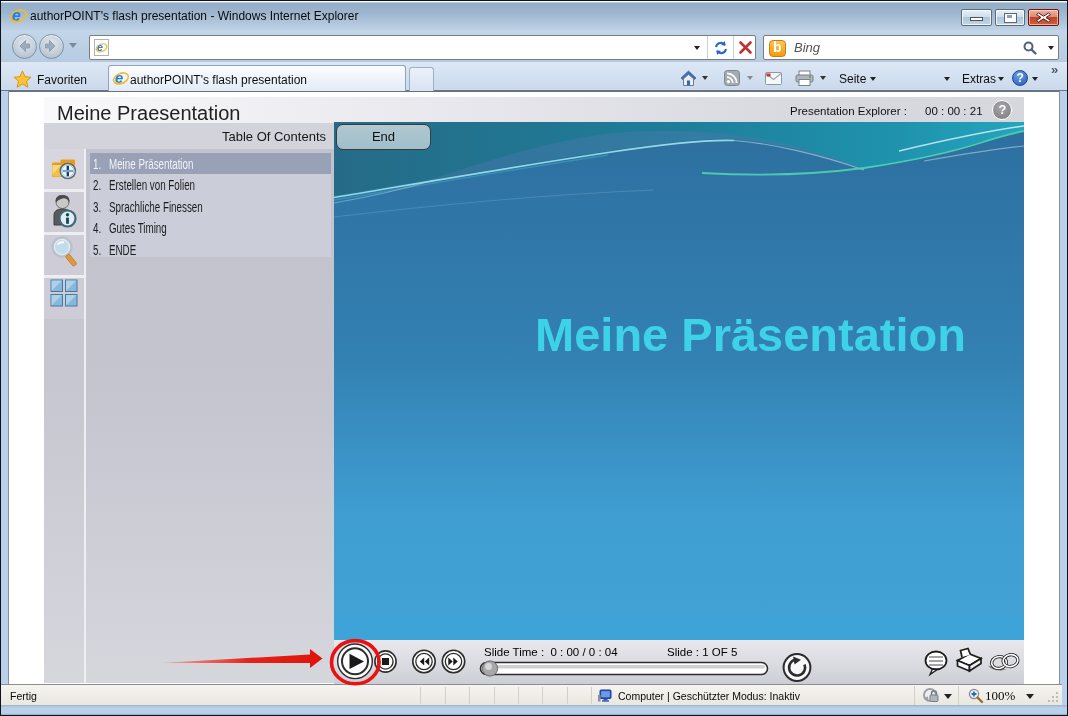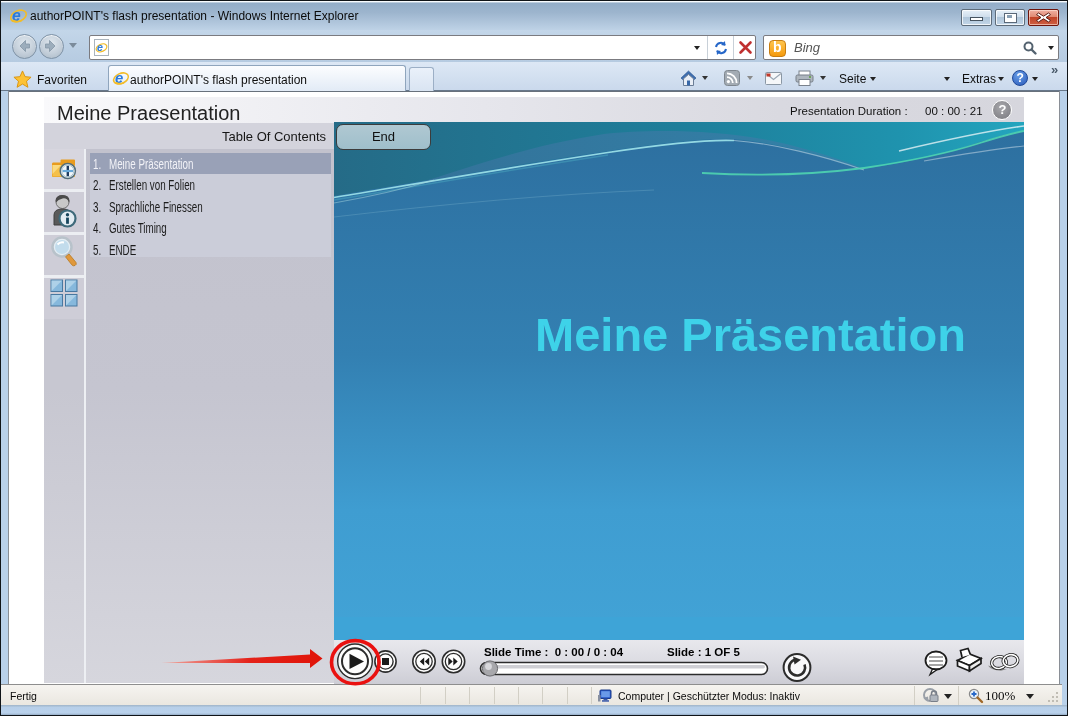--- a/index.html
+++ b/index.html
@@ -53,21 +53,21 @@
   .tnum { left:2.5px; }
   .tname { left:19px; }
   #slide { position:absolute; left:334px; top:122px; width:690px; height:518px; }
   #bigtitle { position:absolute; right:58px; top:185px; font-size:47px; font-weight:bold; color:#3ed2e9; letter-spacing:0px; }
   #subtitle { position:absolute; right:62px; top:251px; font-size:27px; font-family:"Liberation Serif",serif; color:#fff; }
   #endbtn { position:absolute; left:2px; top:1.5px; width:95px; height:26px;
     background:linear-gradient(#b0c8d2,#9fbfcb); border:1.5px solid #3c3c3c; border-radius:7px;
     font-size:13px; color:#101010; text-align:center; padding-top:4.5px; }
   
   #controls { position:absolute; left:334px; top:640px; width:690px; height:48px;
-    background:linear-gradient(#e8e8ed 0%, #d9d9e0 55%, #cacad2 100%);font-weight:bold; }
+    background:linear-gradient(#e8e8ed 0%, #d9d9e0 55%, #cacad2 100%); }
   .ctltext { position:absolute; top:6px; font-size:11.5px; color:#000; }
   
   #statusbar { position:absolute; left:1px; top:684px; width:1061px; height:21px;
     background:linear-gradient(#f6f4f0,#eae7e0); border-top:1px solid #8e8e8e; }
   .sep { position:absolute; top:2px; width:1px; height:17px; background:#d2cfc5; }
   #stat-text { position:absolute; font-size:10.5px; color:#0a0a0a; top:5px; }
   #bottomedge { position:absolute; left:1px; top:705px; width:1066px; height:10px;
     background:linear-gradient(#9fb4c8 0%, #b7cfe9 25%, #bad2ec 80%, #94abc4 100%); }
   #rightedge2 { position:absolute; left:1062px; top:684px; width:5px; height:21px; background:#b9d1ea; }
 </style>
@@ -189,21 +189,21 @@
 <div class="cmdtext" style="left:962px;">Extras</div>
 <div class="dropdn" style="left:998px; top:77px; border-top-color:#222;"></div>
 <div class="abs" style="left:1012px; top:70px; width:16px; height:16px; border-radius:50%; background:radial-gradient(circle at 40% 30%, #6aa0e8, #2858b8); border:1px solid #1e4898;"></div>
 <div class="abs" style="left:1016.5px; top:71px; font-size:12px; font-weight:bold; color:#fff;">?</div>
 <div class="dropdn" style="left:1032px; top:77px; border-top-color:#222;"></div>
 <div class="abs" style="left:1051px; top:62px; font-size:13px; font-weight:bold; color:#4a5a6a;">»</div>
 
 <div id="content"></div>
 <div id="phead">
   <div id="phead-title">Meine Praesentation</div>
-  <div class="abs" style="left:746px; top:8px; font-size:11.5px; color:#111;">Presentation Duration :</div>
+  <div class="abs" style="left:746px; top:8px; font-size:11.5px; color:#111;">Presentation Explorer :</div>
   <div class="abs" style="left:881px; top:8px; font-size:11.5px; color:#111;">00 : 00 : 21</div>
   <div class="abs" style="left:948px; top:3px; width:20px; height:20px; border-radius:50%; background:radial-gradient(circle at 45% 35%, #a8a8ac, #78787e); border:1px solid #fff;"></div>
   <div class="abs" style="left:954.5px; top:5px; font-size:13px; font-weight:bold; color:#fff;">?</div>
 </div>
 <div id="tochead">Table Of Contents</div>
 <div id="iconcol">
   <div class="icell" style="top:0px; height:40px; background:#d7d6df;"></div>
   <div class="abs" style="left:0; top:40px; width:40px; height:3px; background:#eceef2;"></div>
   <div class="icell" style="top:43px; height:40px;"></div>
   <div class="abs" style="left:0; top:83px; width:40px; height:3px; background:#eceef2;"></div>

